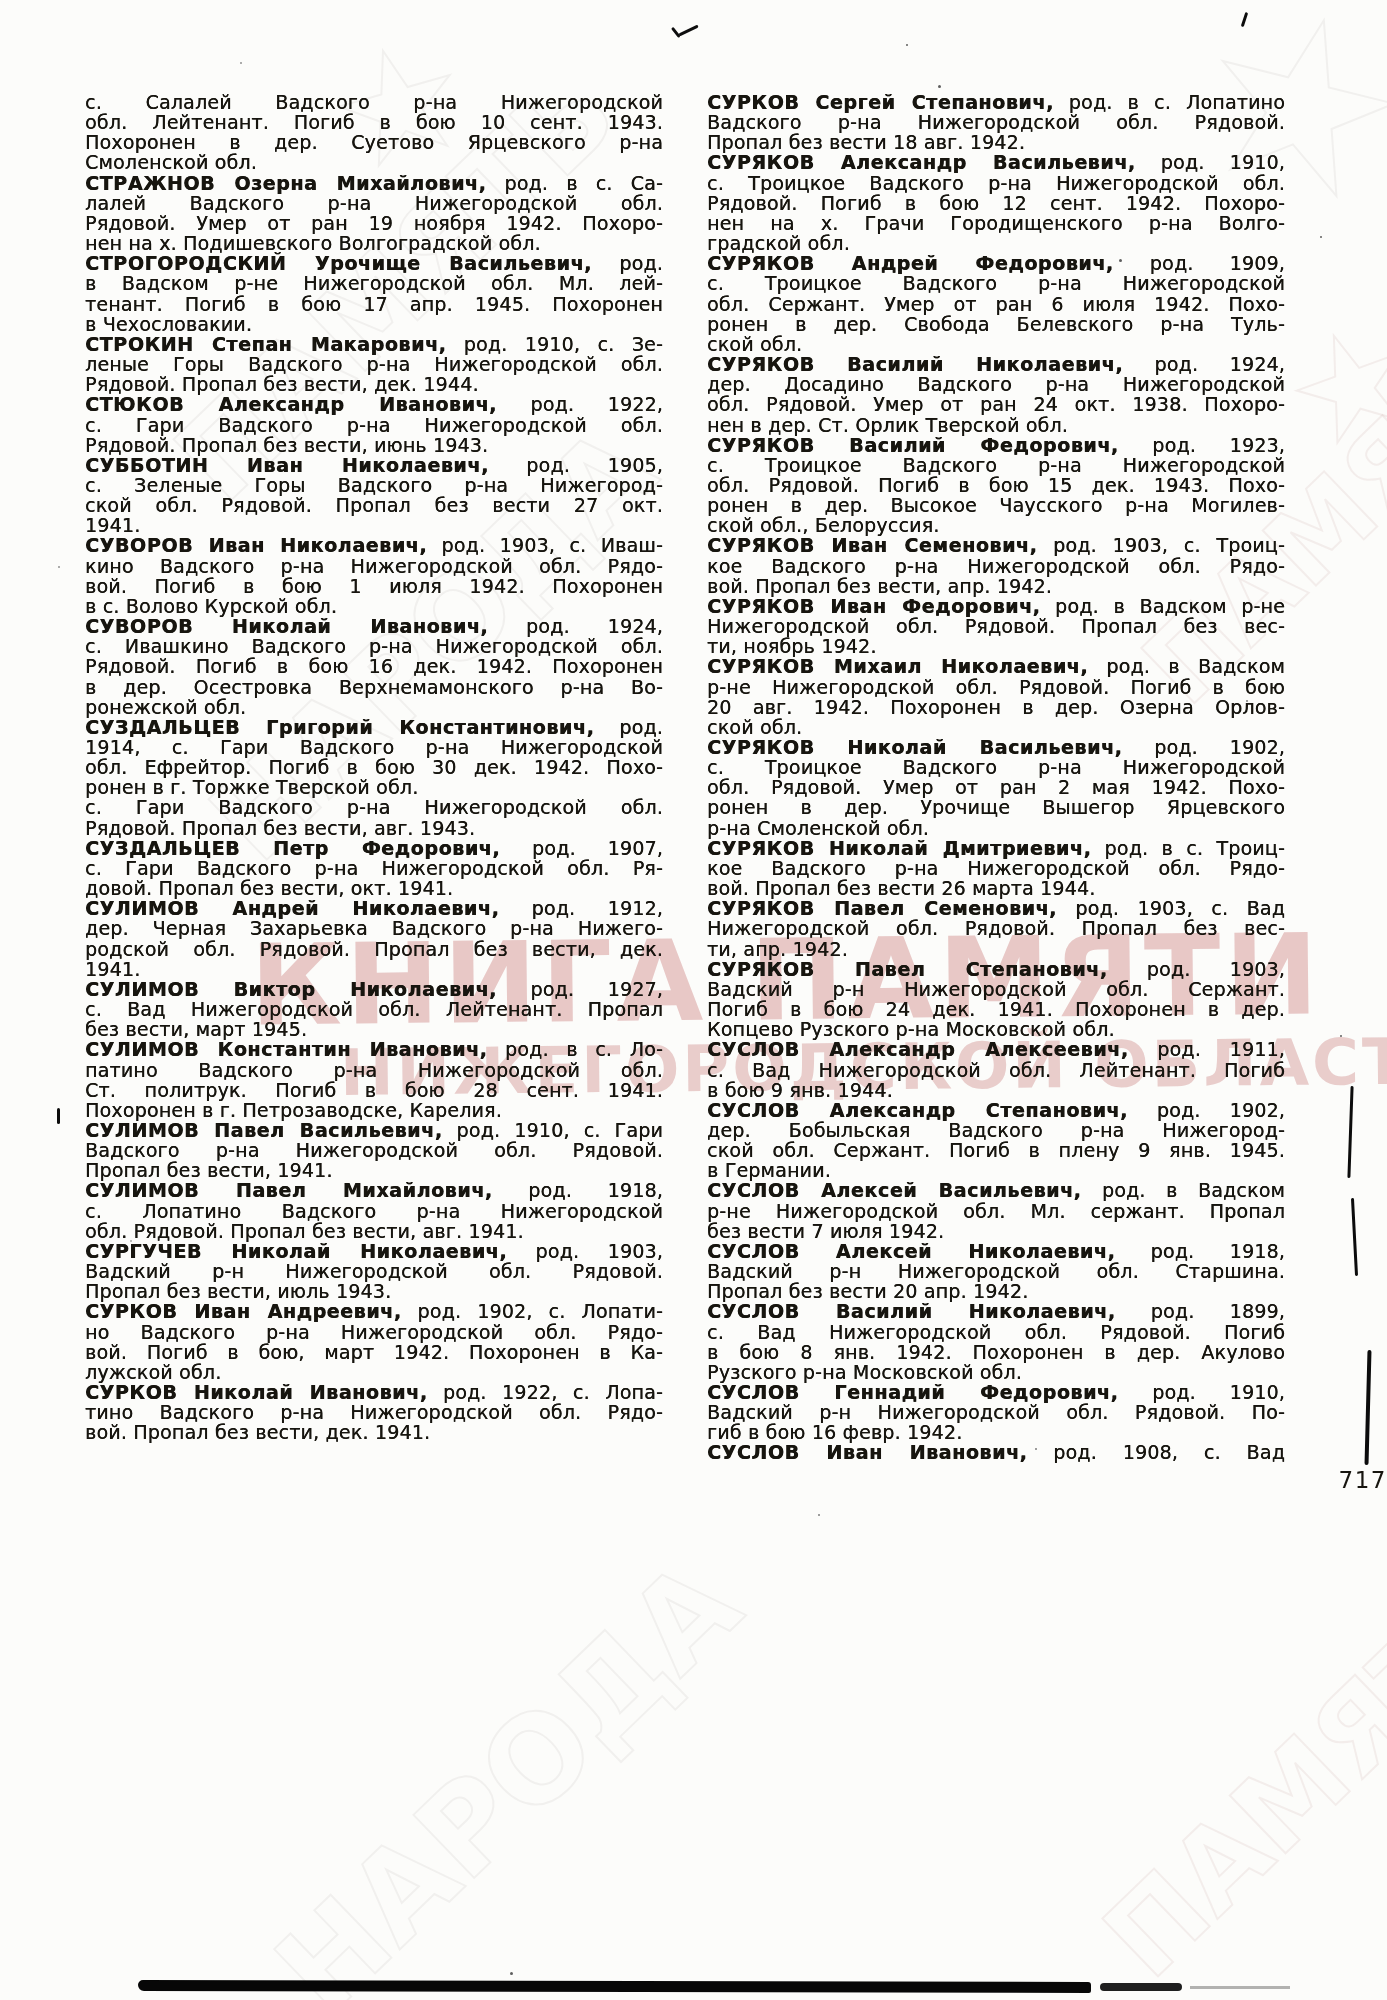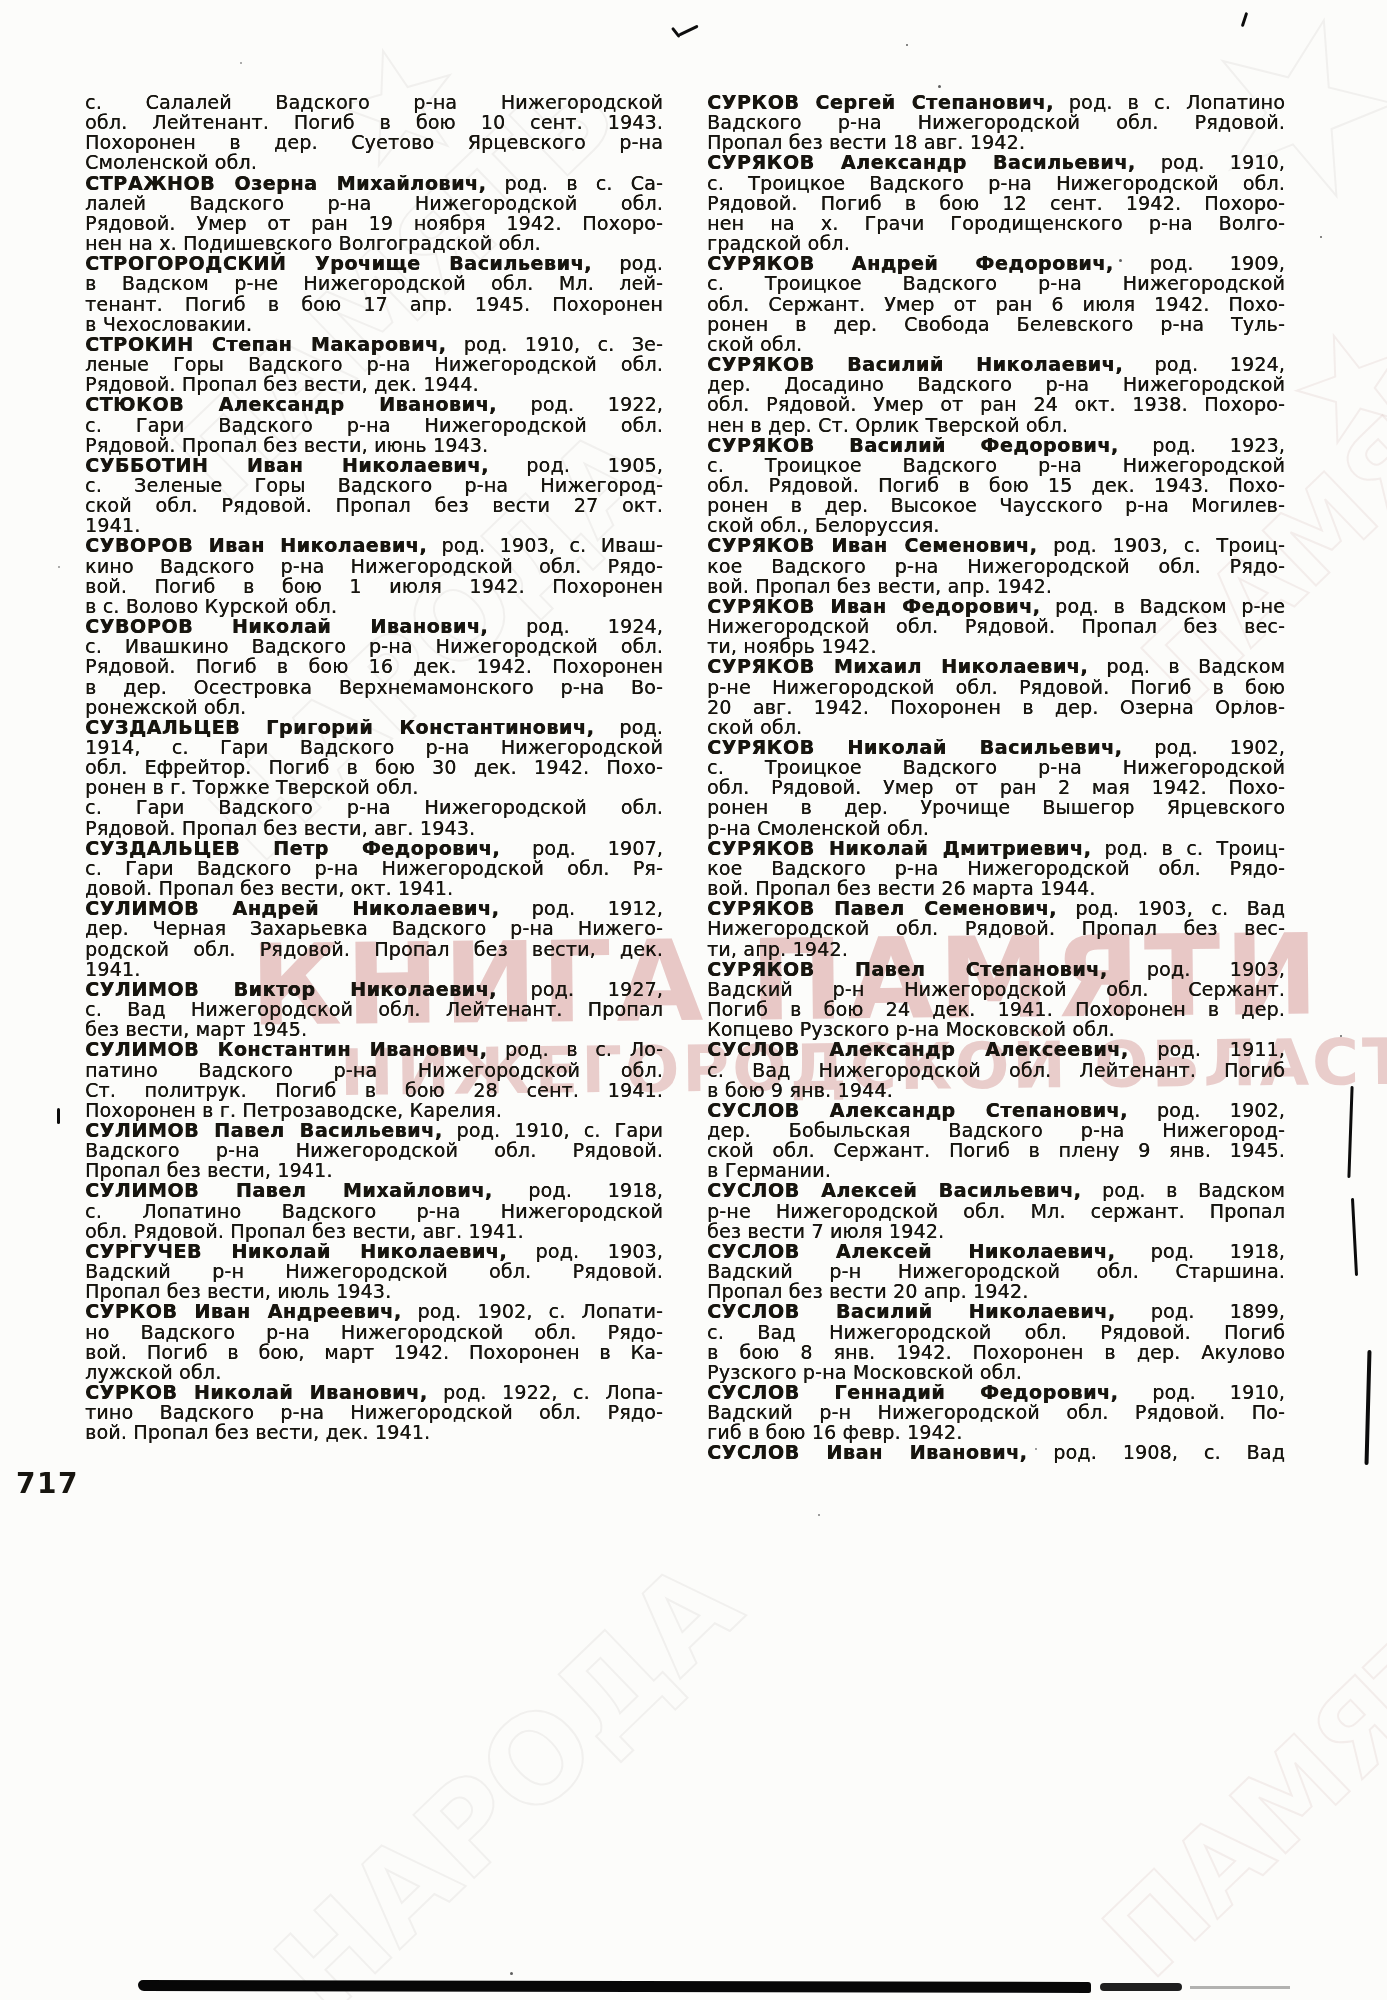--- a/index.html
+++ b/index.html
@@ -13,22 +13,22 @@
          font-weight:bold;white-space:nowrap;z-index:0;transform-origin:left top;pointer-events:none;}
   .ghost.pinkish{-webkit-text-stroke:2px rgba(170,110,110,.10);}
   
   .col{position:absolute;top:92px;width:578px;z-index:2;}
   #col-left{left:85px;}
   #col-right{left:707px;}
   .line{font-size:19px;line-height:20.15px;letter-spacing:.2px;text-align:justify;text-align-last:justify;
         text-shadow:.3px 0 0 currentColor;}
   .line.last{text-align-last:left;}
   .ename{font-weight:bold;letter-spacing:.6px;text-shadow:.5px 0 0 currentColor;}
-  .pagenum{position:absolute;top:1467px;left:0;width:1387px;text-align:left;text-indent:16px;
-           font-size:28px;font-weight:bold;letter-spacing:1.5px;z-index:2;}
+  .pagenum{position:absolute;top:1467px;left:0;width:1387px;text-align:right;text-indent:16px;
+           font-size:23px;font-weight:normal;letter-spacing:1.5px;z-index:2;}
   
   .artifact{position:absolute;z-index:3;pointer-events:none;}
   .speck{width:3px;height:3px;border-radius:50%;background:#2a2a2a;opacity:.75;}
   .bar{background:#070707;}
   .penstroke{background:#0c0c0c;border-radius:3px;}
   .checkline{position:absolute;background:#0e0e0e;border-radius:2px;}
 </style>
 </head>
 <body>
 

